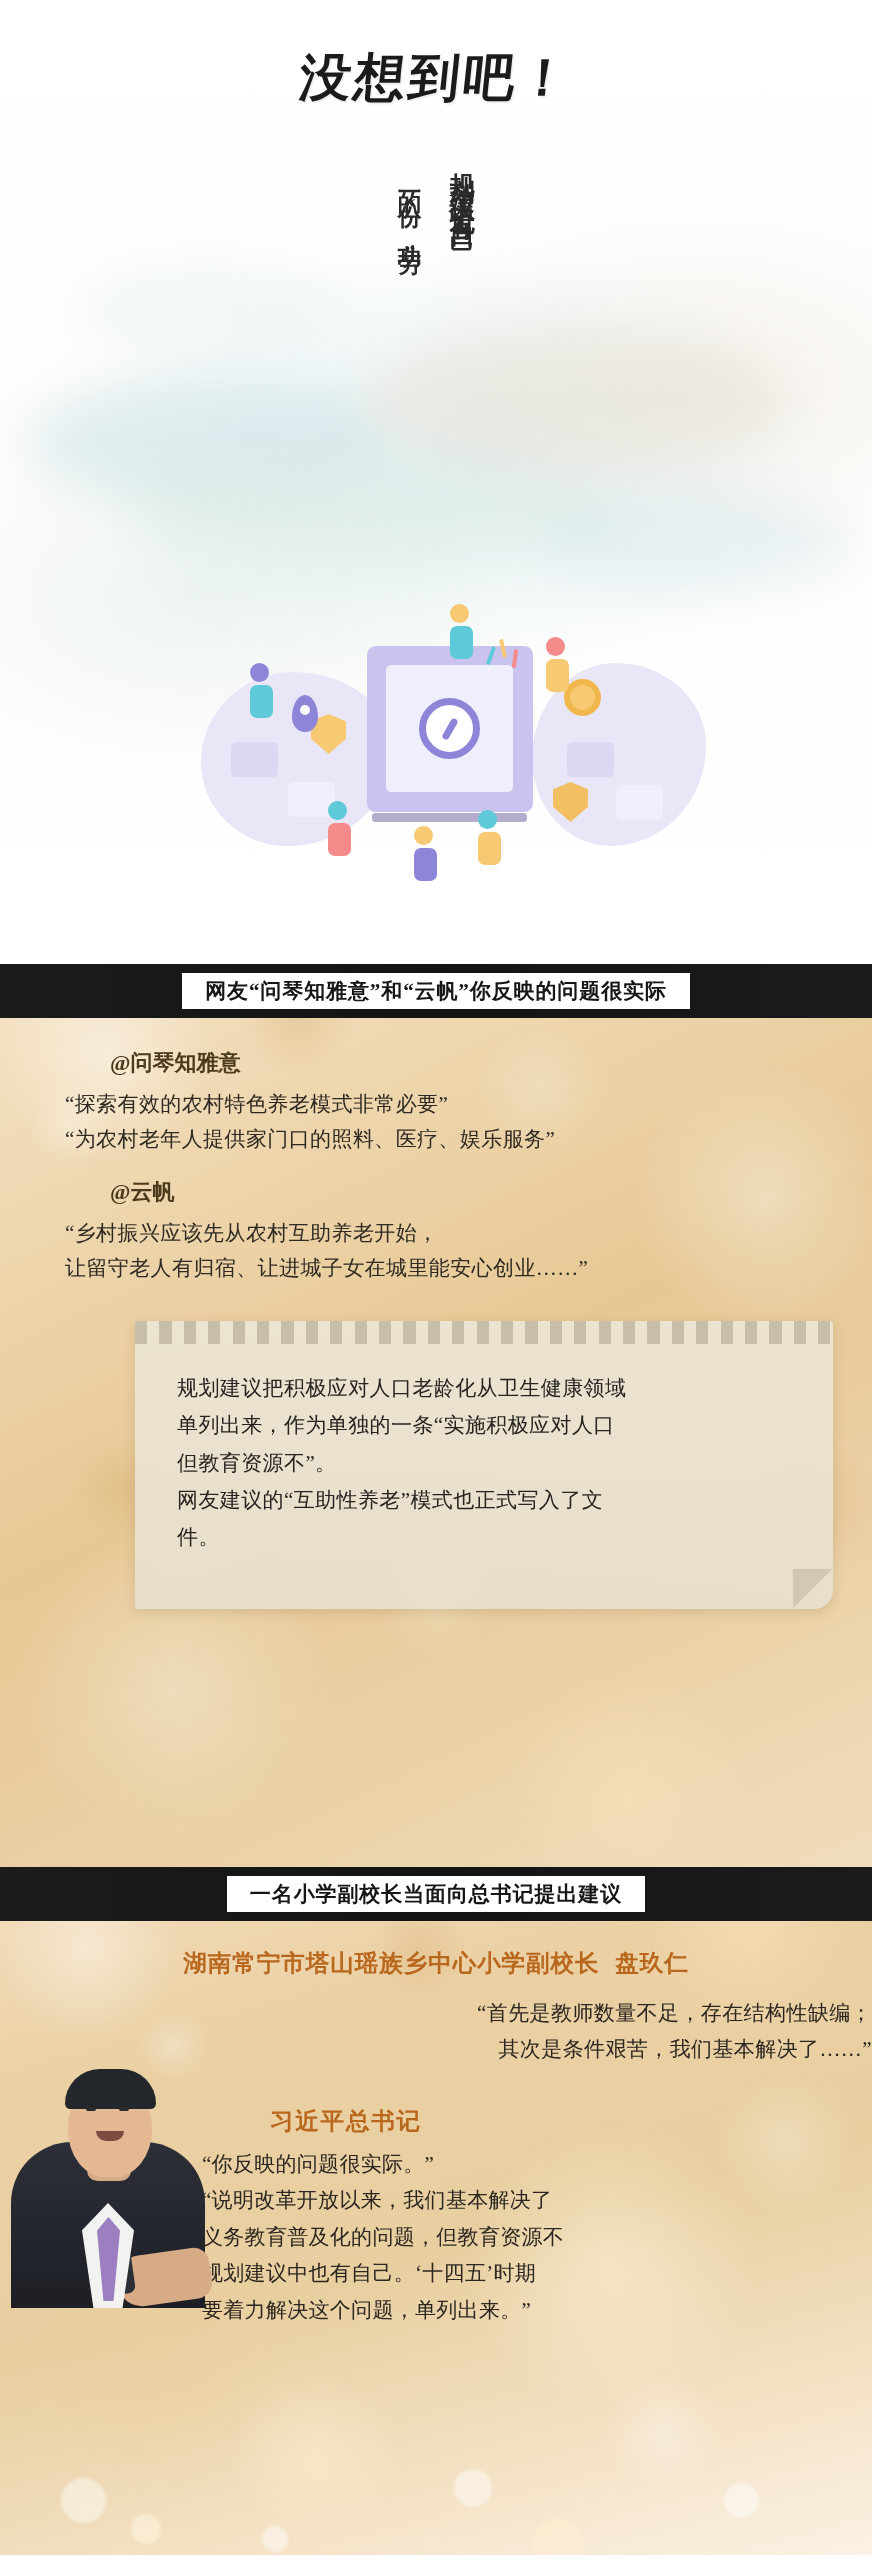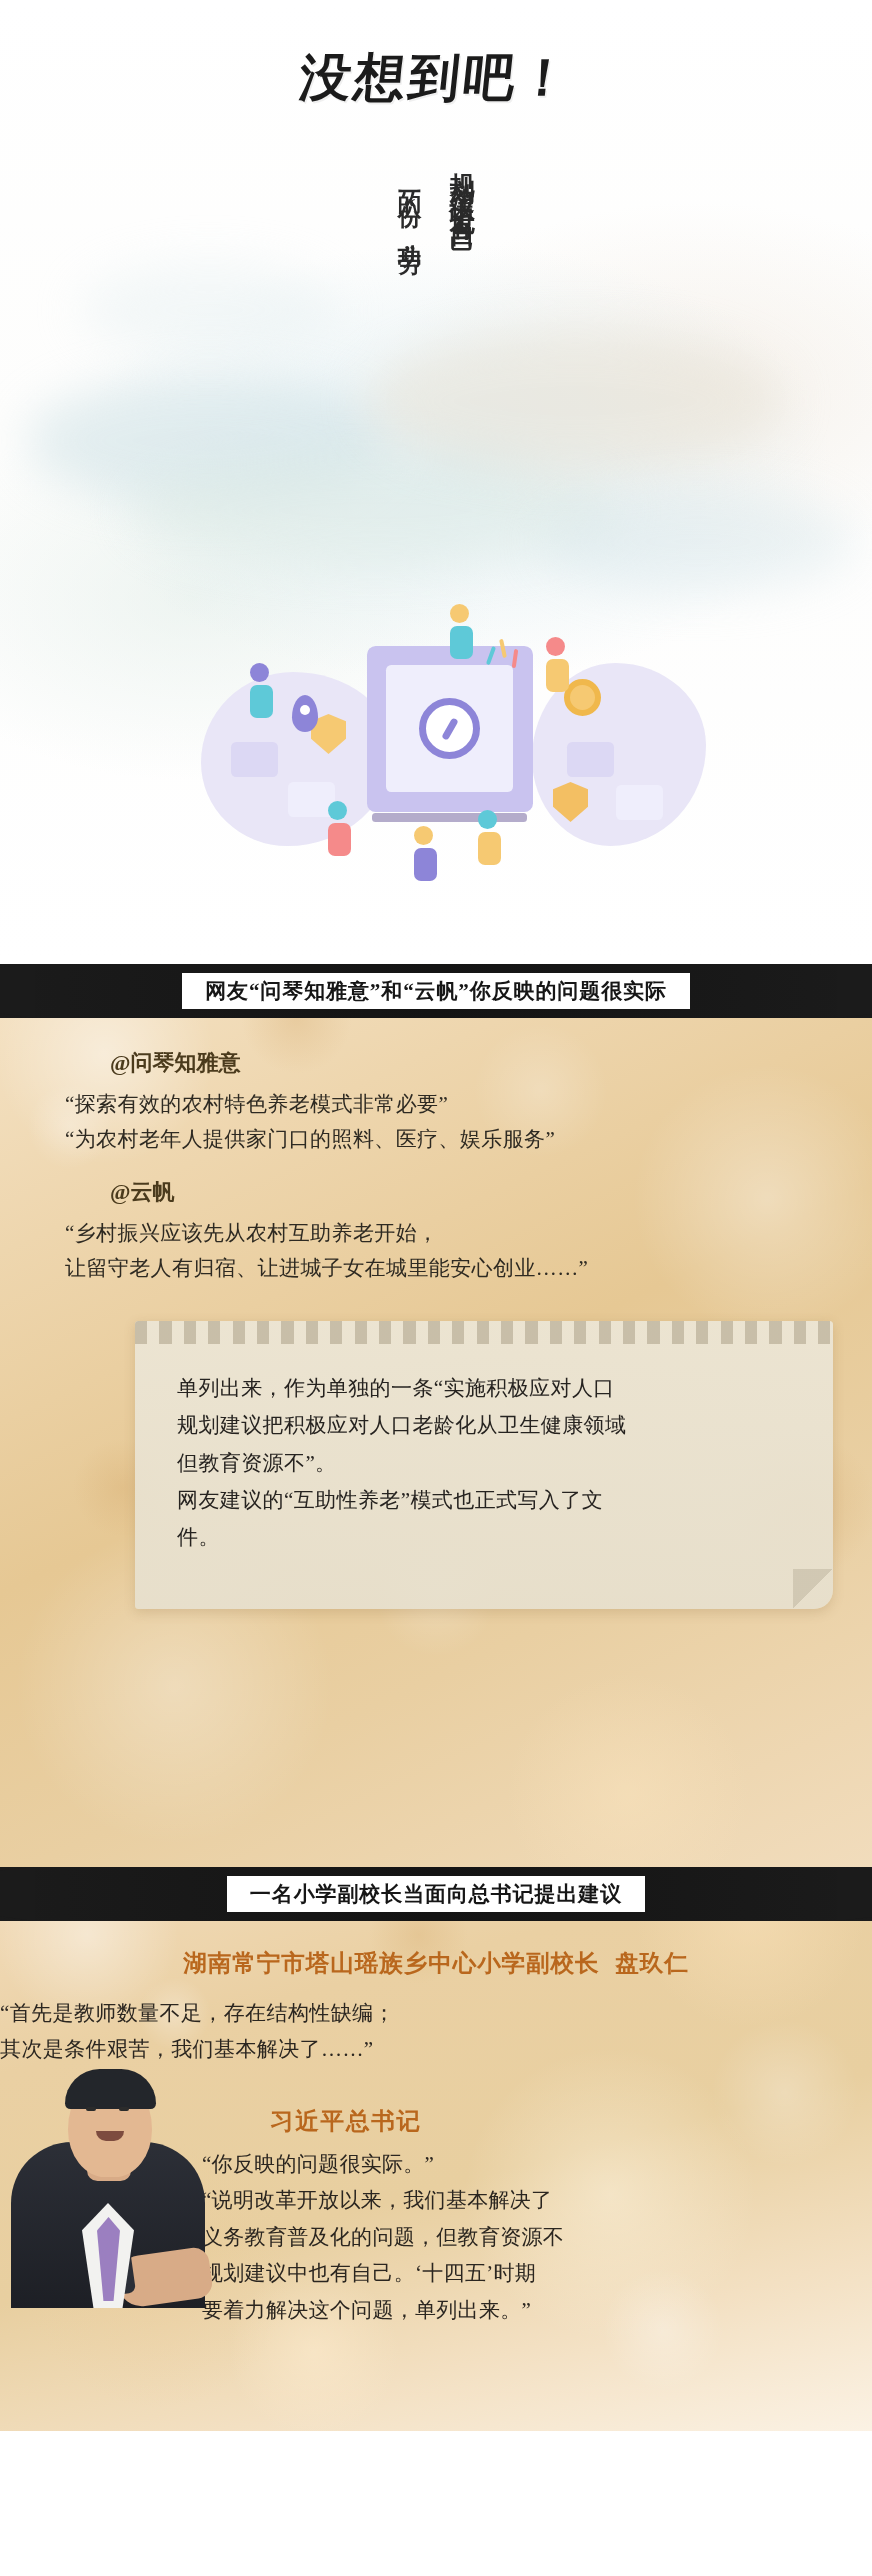--- a/index.html
+++ b/index.html
@@ -245,21 +245,21 @@
     font-size: 21px;
     line-height: 1.78;
     color: #262320;
     letter-spacing: 0.4px;
   }
 
   
   .sec2 {
     position: relative;
     width: 872px;
-    height: 564px;
+    height: 688px;
     background:
       radial-gradient(circle 131px at 10% 12%, rgba(255,255,255,0.4), transparent 70%),
       radial-gradient(circle 166px at 86% 8%, rgba(250,226,186,0.55), transparent 70%),
       radial-gradient(circle 209px at 70% 58%, rgba(255,248,232,0.45), transparent 70%),
       radial-gradient(circle 192px at 18% 72%, rgba(236,206,158,0.45), transparent 70%),
       linear-gradient(165deg, #f3ddbd 0%, #ead0a3 26%, #e8cfa0 55%, #f3e0c2 78%, #fbf2e4 100%);
     overflow: hidden;
   }
   .sec2::before{
     content:"";
@@ -276,21 +276,21 @@
   .name-line {
     text-align: center;
     font-size: 23.6px;
     font-weight: 700;
     color: #b9671d;
     letter-spacing: 0.9px;
     margin-bottom: 15.7px;
   }
   .name-line .sp { display:inline-block; width: 15.7px; }
   .teacher-quote {
-    text-align: left;
+    text-align: right;
     font-size: 21px;
     line-height: 1.72;
     color: #2b2620;
     letter-spacing: 0.4px;
   }
   .xi-name {
     color: #b9671d;
     font-size: 23.6px;
     font-weight: 700;
     margin: 38px 0 8.7px 0;
@@ -435,22 +435,22 @@
       <div class="quote-line">“探索有效的农村特色养老模式非常必要”</div>
       <div class="quote-line">“为农村老年人提供家门口的照料、医疗、娱乐服务”</div>
 
       <div class="gap"></div>
 
       <div class="handle">@云帆</div>
       <div class="quote-line">“乡村振兴应该先从农村互助养老开始，</div>
       <div class="quote-line">让留守老人有归宿、让进城子女在城里能安心创业……”</div>
 
       <div class="memo">
+        <p>规划建议把积极应对人口老龄化从卫生健康领域</p>
         <p>单列出来，作为单独的一条“实施积极应对人口</p>
-        <p>规划建议把积极应对人口老龄化从卫生健康领域</p>
         <p>但教育资源不”。</p>
         <p>网友建议的“互助性养老”模式也正式写入了文</p>
         <p>件。</p>
       </div>
     </div>
   </section>
 
   <section class="sec2">
     <div class="banner">
       <div class="banner-inner">一名小学副校长当面向总书记提出建议</div>

